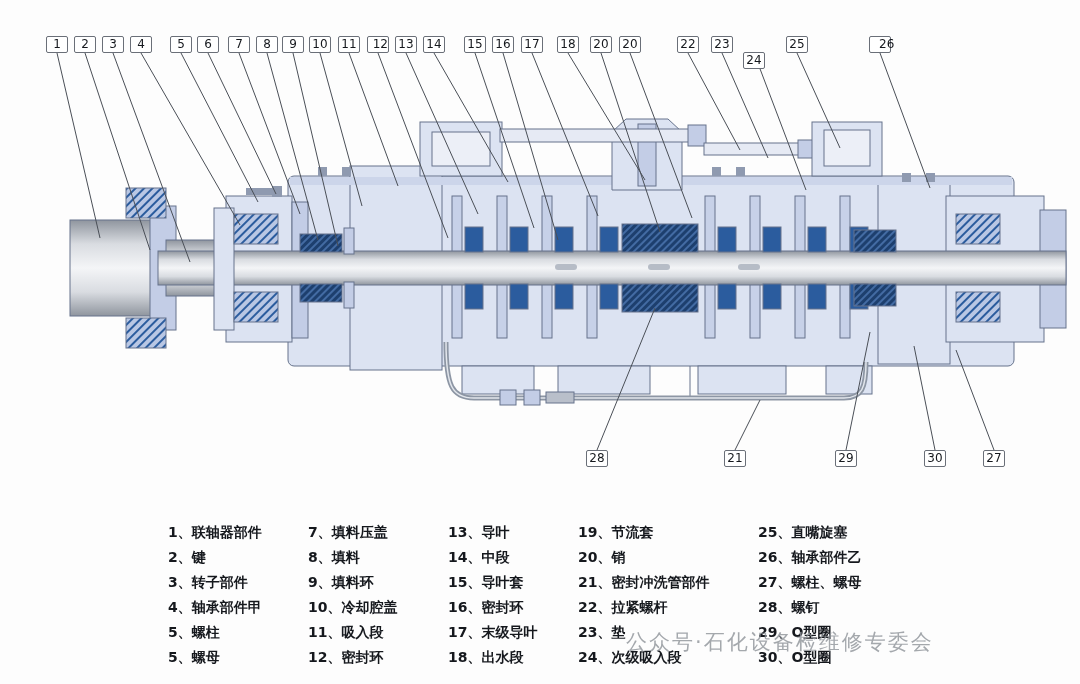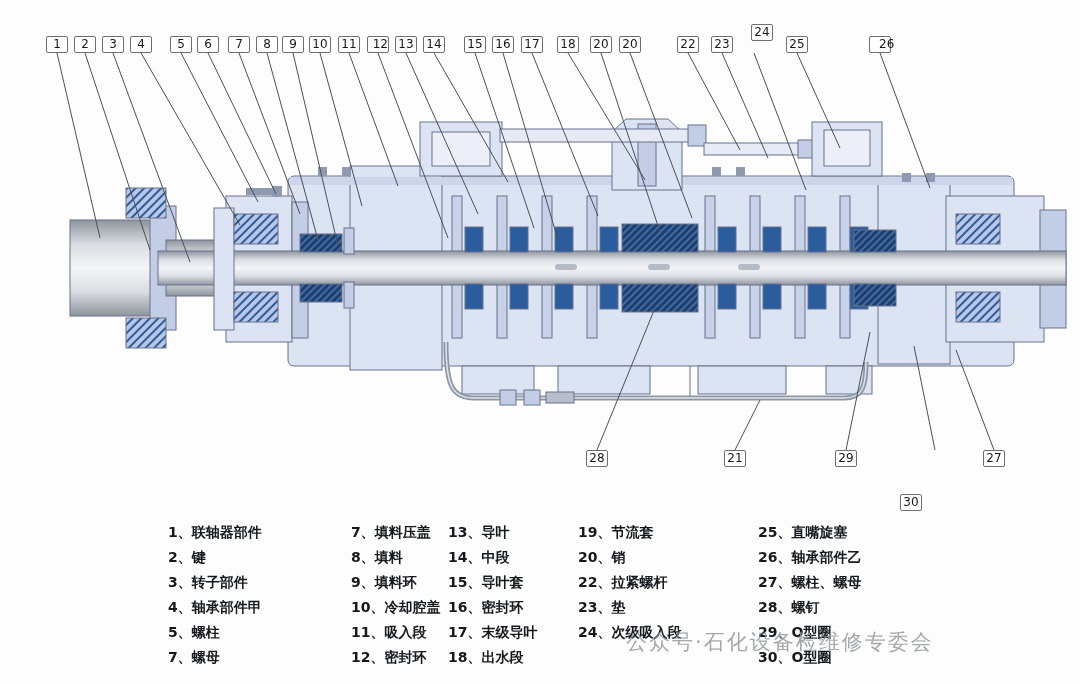--- a/index.html
+++ b/index.html
@@ -229,58 +229,59 @@
       <div class="callout" style="left: 395px; top: 36px;">13</div>
       <div class="callout" style="left: 423px; top: 36px; text-align: center;">14</div>
       <div class="callout" style="left: 464px; top: 36px;">15</div>
       <div class="callout" style="left: 492px; top: 36px;">16</div>
       <div class="callout" style="left: 521px; top: 36px;">17</div>
       <div class="callout" style="left: 557px; top: 36px;">18</div>
       <div class="callout" style="left: 590px; top: 36px;">20</div>
       <div class="callout" style="left: 619px; top: 36px;">20</div>
       <div class="callout" style="left: 677px; top: 36px;">22</div>
       <div class="callout" style="left: 711px; top: 36px;">23</div>
-      <div class="callout" style="left: 743px; top: 24px; margin-left: 8px;">24</div>
+      <div class="callout" style="left: 743px; top: 52px;">24</div>
       <div class="callout" style="left: 786px; top: 36px;">25</div>
       <div class="callout" style="left: 869px; top: 36px; padding-left: 9px;">26</div>
       <div class="callout" style="left: 586px; top: 450px;">28</div>
       <div class="callout" style="left: 724px; top: 450px;">21</div>
       <div class="callout" style="left: 835px; top: 450px;">29</div>
-      <div class="callout" style="left: 900px; top: 450px; margin-top: 44px;">30</div>
+      <div class="callout" style="left: 924px; top: 450px;">30</div>
       <div class="callout" style="left: 983px; top: 450px;">27</div>
     </div>
 
   <div id="legend">
       <div class="legend-col" style="left: 168px;">
         <div class="legend-item">1、联轴器部件</div>
         <div class="legend-item">2、键</div>
         <div class="legend-item">3、转子部件</div>
         <div class="legend-item">4、轴承部件甲</div>
         <div class="legend-item">5、螺柱</div>
-        <div class="legend-item">7、螺母</div>
-      </div>
-      <div class="legend-col" style="left: 308px; margin-left: 43px;">
+        <div class="legend-item">5、螺母</div>
+      </div>
+      <div class="legend-col" style="left: 308px;">
         <div class="legend-item">7、填料压盖</div>
         <div class="legend-item">8、填料</div>
         <div class="legend-item">9、填料环</div>
         <div class="legend-item">10、冷却腔盖</div>
         <div class="legend-item">11、吸入段</div>
         <div class="legend-item">12、密封环</div>
       </div>
       <div class="legend-col" style="left: 448px;">
         <div class="legend-item">13、导叶</div>
         <div class="legend-item">14、中段</div>
         <div class="legend-item">15、导叶套</div>
         <div class="legend-item">16、密封环</div>
         <div class="legend-item">17、末级导叶</div>
         <div class="legend-item">18、出水段</div>
       </div>
       <div class="legend-col" style="left: 578px;">
         <div class="legend-item">19、节流套</div>
         <div class="legend-item">20、销</div>
+        <div class="legend-item">21、密封冲洗管部件</div>
         <div class="legend-item">22、拉紧螺杆</div>
         <div class="legend-item">23、垫</div>
         <div class="legend-item">24、次级吸入段</div>
       </div>
       <div class="legend-col" style="left: 758px;">
         <div class="legend-item">25、直嘴旋塞</div>
         <div class="legend-item">26、轴承部件乙</div>
         <div class="legend-item">27、螺柱、螺母</div>
         <div class="legend-item">28、螺钉</div>
         <div class="legend-item">29、O型圈</div>

